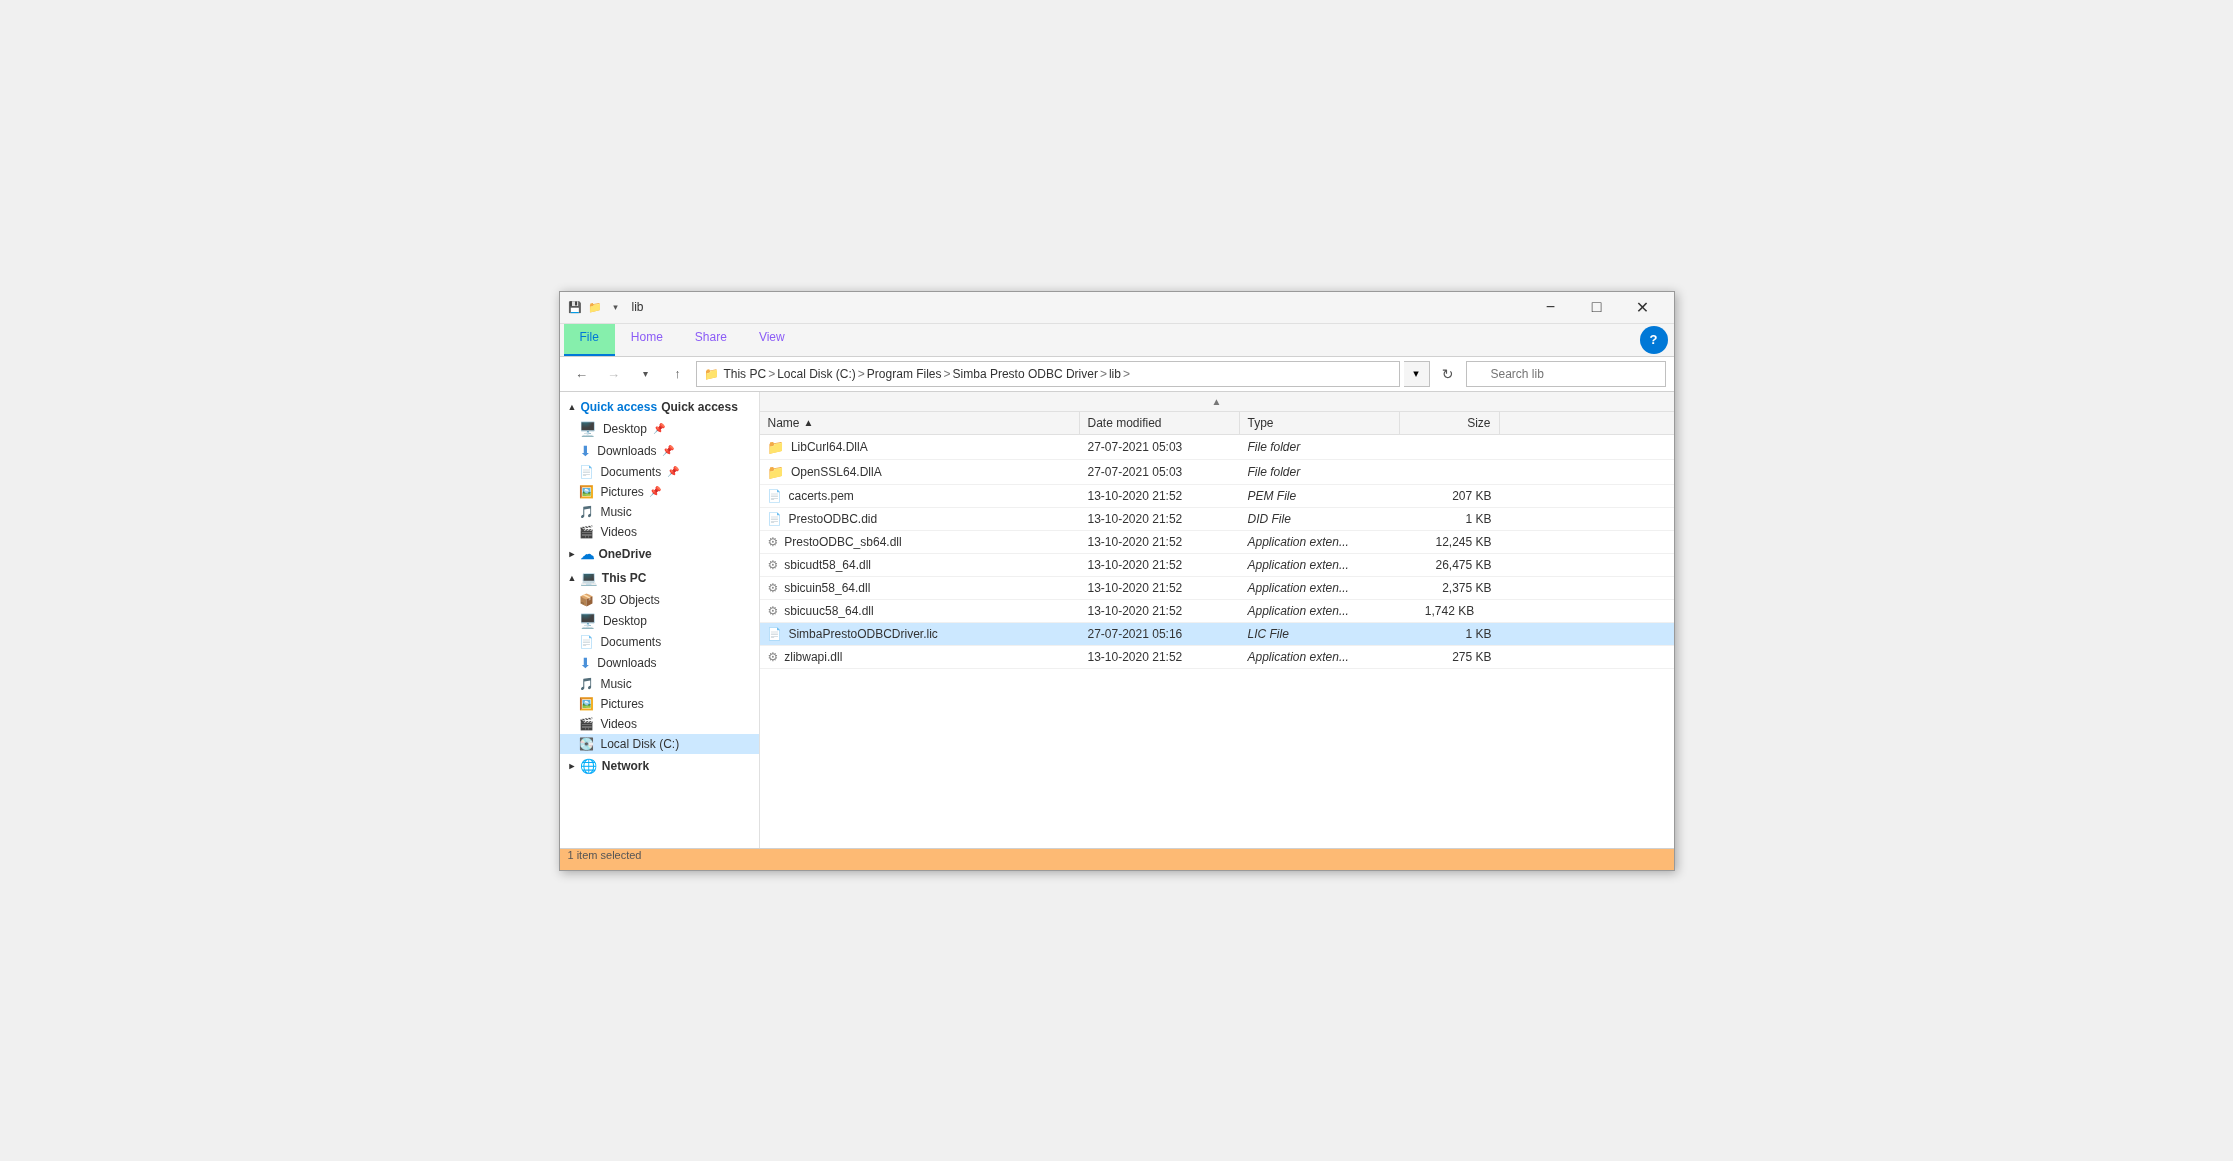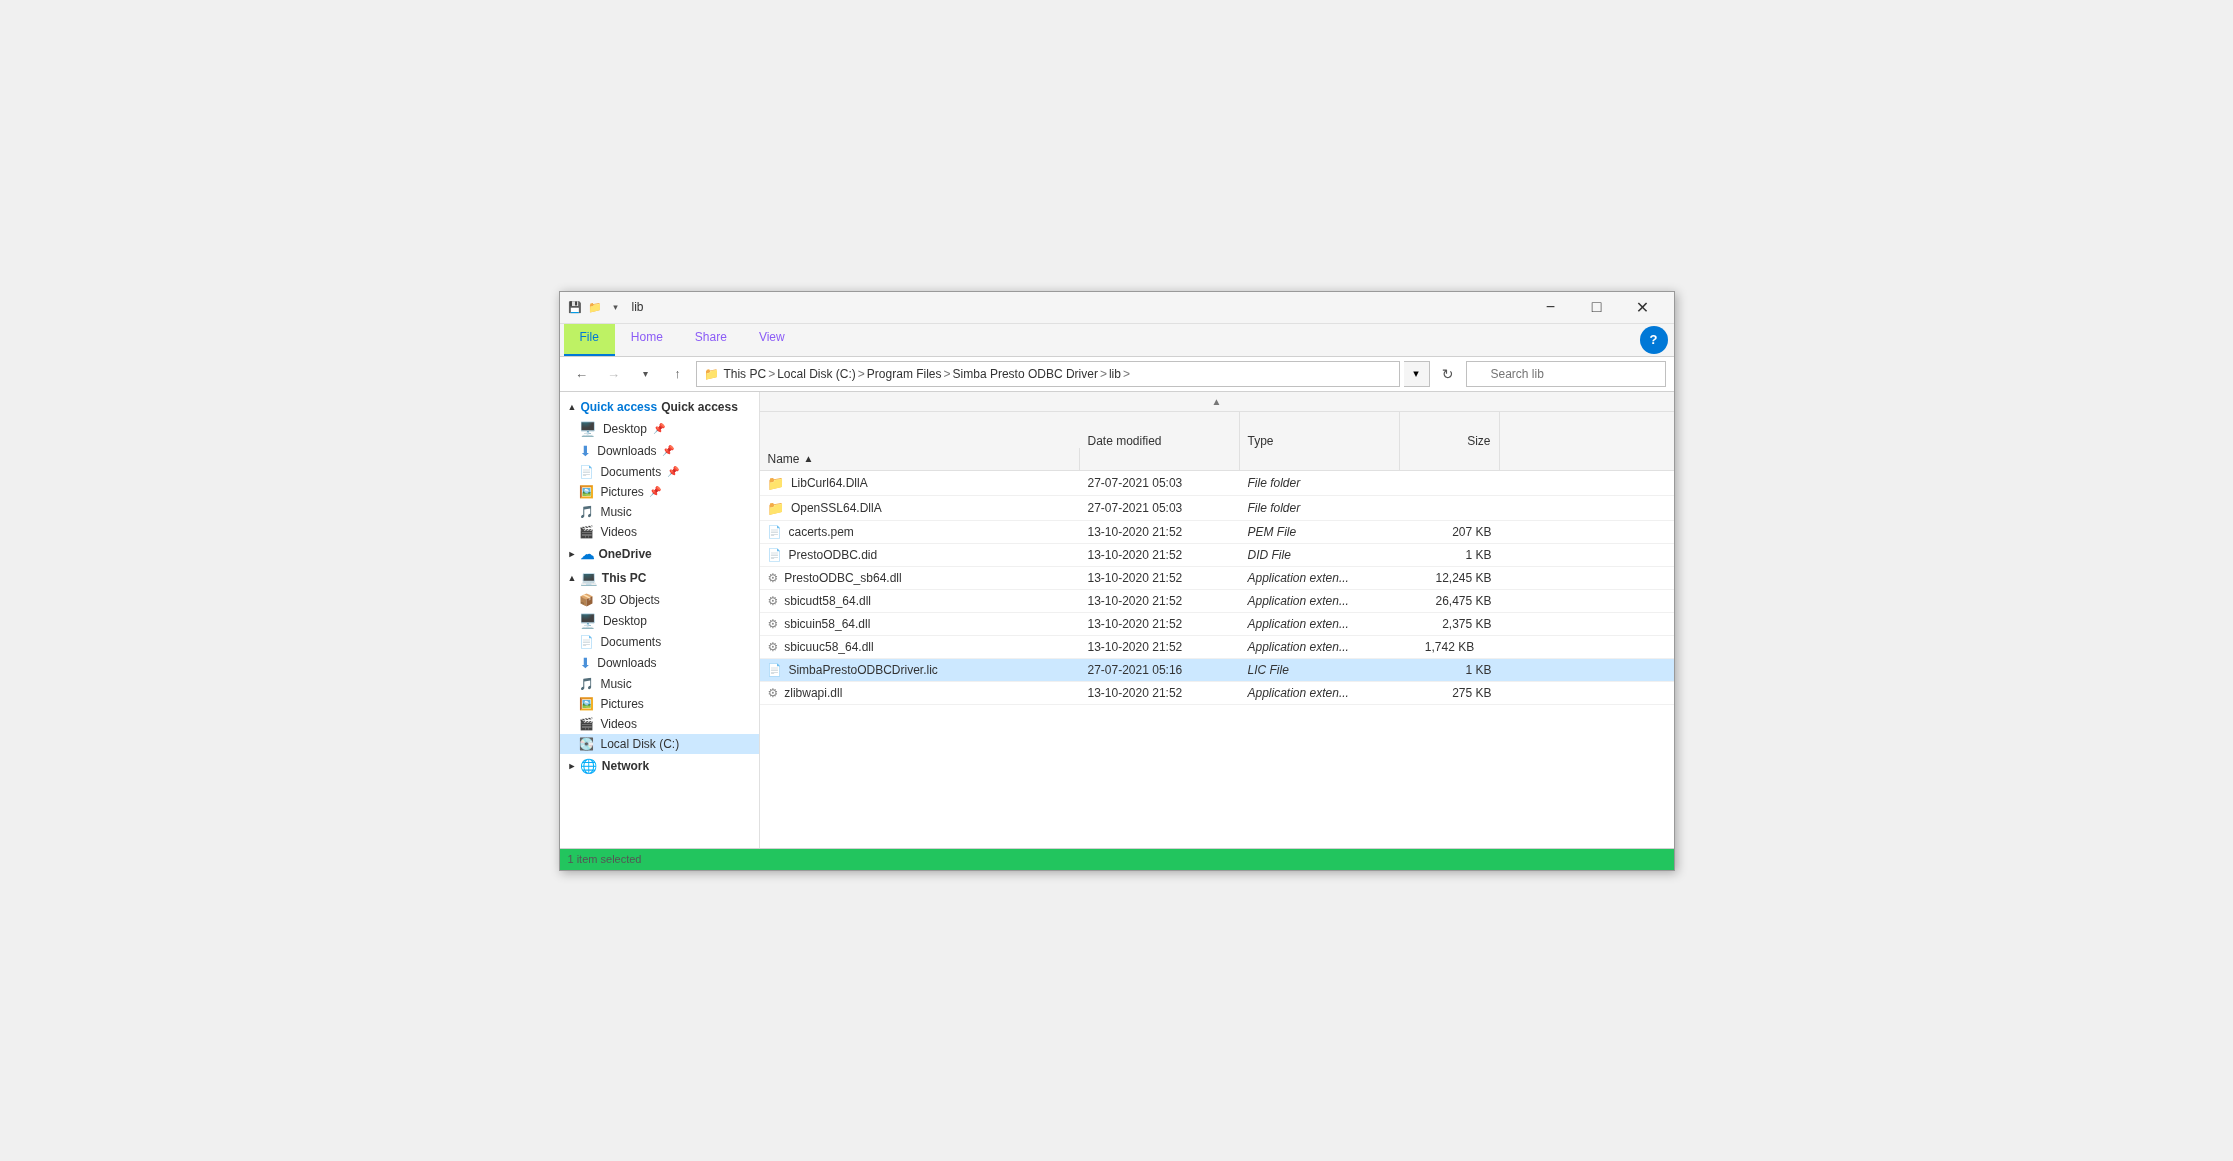--- a/index.html
+++ b/index.html
@@ -78,21 +78,21 @@
       padding: 0 4px;
     }
     .ribbon-tab {
       padding: 6px 16px;
       font-size: 12px;
       cursor: pointer;
       border-bottom: 2px solid transparent;
       color: #8b5cf6;
     }
     .ribbon-tab.active {
-      background: #bef264;
+      background: #86efac;
       border-bottom: 2px solid #0078d7;
       color: #0078d7;
     }
     
     .address-bar {
       display: flex;
       align-items: center;
       padding: 4px 8px;
       gap: 4px;
       border-bottom: 1px solid #d0d0d0;
@@ -241,21 +241,21 @@
     .col-header {
       padding: 4px 8px;
       font-size: 12px;
       color: #333;
       border-right: 1px solid #e0e0e0;
       cursor: pointer;
       user-select: none;
       display: flex;
       align-items: center;
     }
-    .col-name { width: 320px; margin-top: 36px; }
+    .col-name { width: 320px; }
     .col-date { width: 160px; }
     .col-type { width: 160px; }
     .col-size { width: 100px; text-align: right; justify-content: flex-end; }
     .sort-arrow { margin-left: 4px; font-size: 10px; }
     .file-row {
       display: flex;
       align-items: center;
       border-bottom: 1px solid #f0f0f0;
       cursor: pointer;
     }
@@ -272,24 +272,23 @@
       width: 320px;
       display: flex;
       align-items: center;
       gap: 6px;
     }
     .file-cell.date { width: 160px; }
     .file-cell.type { width: 160px; font-style: italic; }
     .file-cell.size { width: 100px; text-align: right; justify-content: flex-end; }
     .status-bar {
       height: 22px;
-      background: #22c55e;
+      background: #fdba74;
       border-top: 1px solid #d0d0d0;
       display: flex;
-      align-items: center;
       padding: 0 8px;
       font-size: 11px;
       color: #555;
       flex-shrink: 0;
     }
   </style>
 </head>
 <body>
 
 <div class="window">

